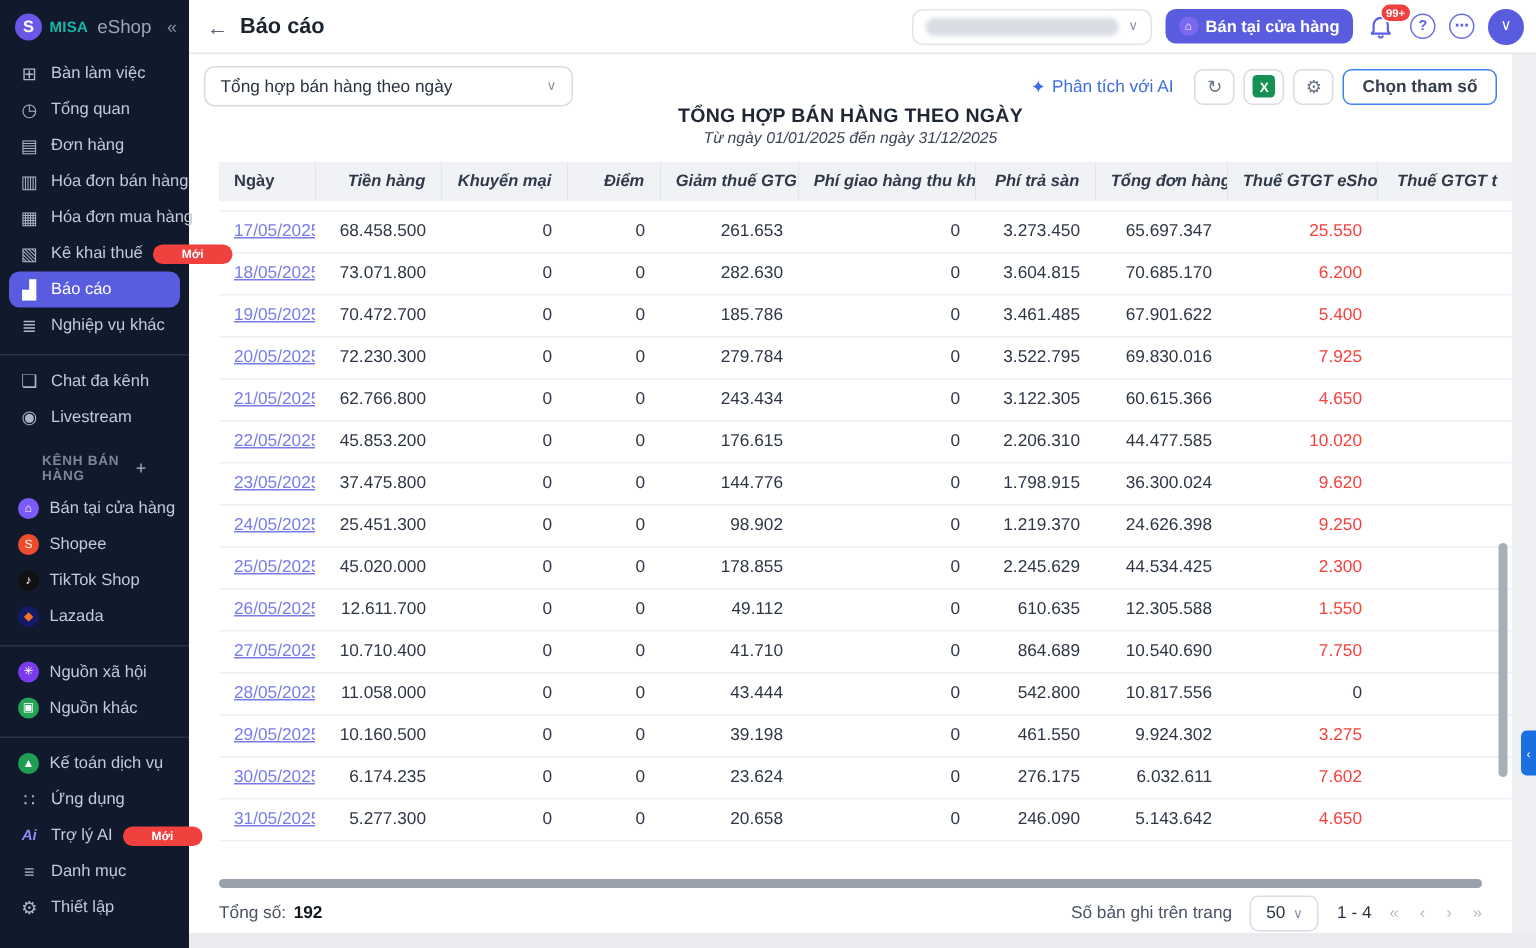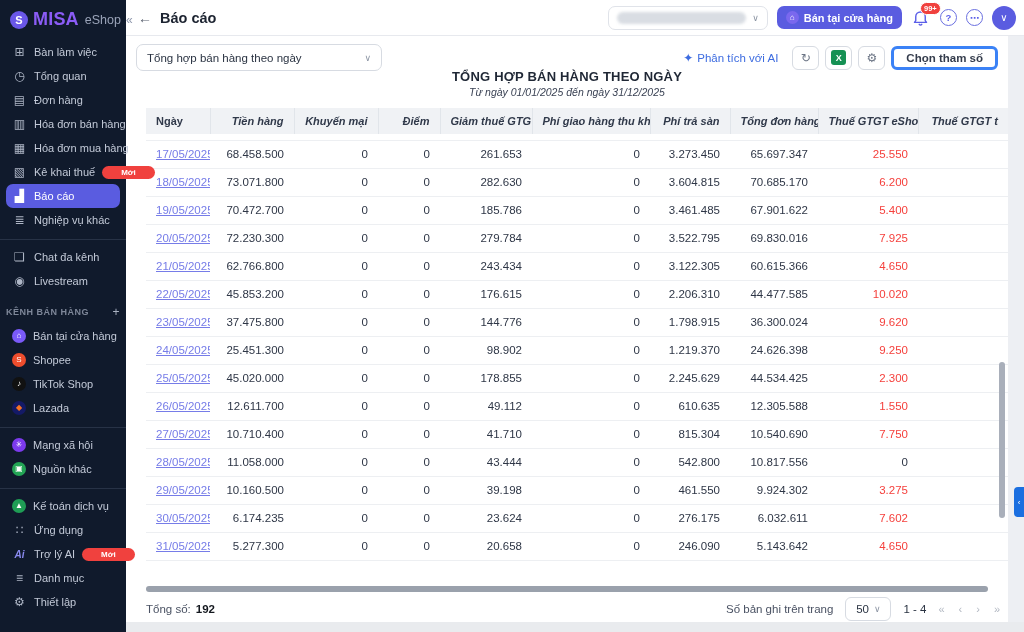--- a/index.html
+++ b/index.html
@@ -3,26 +3,26 @@
 <meta charset="utf-8">
 <style>
   * { margin:0; padding:0; box-sizing:border-box; }
   html,body { width:1024px; height:632px; overflow:hidden; font-family:"Liberation Sans","DejaVu Sans",sans-serif; background:#edeff3; }
   [data-interactable="true"]{ cursor:pointer; }
 
   
   .sidebar{ position:absolute; left:0; top:0; width:126px; height:632px; background:#101a2c; color:#c3cad8; z-index:5; }
   .logo-row{ display:flex; align-items:center; gap:5px; padding:9px 8px 8px 10px; }
   .logo-ic{ width:18px; height:18px; border-radius:50%; background:#6a57e8; color:#fff; font-size:11px; font-weight:bold; display:flex; align-items:center; justify-content:center; flex:none; }
-  .brand-m{ font-size:18px; font-weight:bold; color:#8b5cf6; letter-spacing:.2px; }
+  .brand-m{ font-size:10px; font-weight:bold; color:#14b8a6; letter-spacing:.2px; }
   .brand-e{ font-size:12.5px; color:#9aa3b8; margin-left:1px; }
   .collapse{ margin-left:auto; color:#8d96ab; font-size:12px; }
   .s-sec{ padding:2px 0 3px; }
   .s-sec.divided{ border-top:1px solid #273246; margin-top:4px; padding-top:5px; }
-  .s-sec-head{ display:flex; align-items:center; padding:7px 6px 5px; font-size:9px; font-weight:bold; letter-spacing:.5px; color:#7e8799; }
+  .s-sec-head{ display:flex; align-items:center; padding:7px 28px 5px; font-size:9px; font-weight:bold; letter-spacing:.5px; color:#7e8799; }
   .s-sec-head .plus{ margin-left:auto; font-size:12px; color:#aab2c2; font-weight:normal; }
   .s-item{ display:flex; align-items:center; gap:7px; height:24px; margin:0 6px; padding:0 6px; border-radius:7px; font-size:11px; color:#c3cad8; white-space:nowrap; }
   .s-item.active{ background:#5a5ce0; color:#fff; }
   .s-icon{ width:15px; text-align:center; font-size:12px; color:#aeb6c6; flex:none; }
   .s-item.active .s-icon{ color:#fff; }
   .s-icon.circ{ width:14px; height:14px; border-radius:50%; color:#fff; font-size:8px; line-height:14px; display:inline-block; }
   .s-icon.txt{ font-size:10px; font-weight:bold; font-style:italic; }
   .mbadge{ margin-left:auto; background:#f0413e; color:#fff; font-size:8px; font-weight:bold; padding:2px 19px; border-radius:8px; }
 
   
@@ -46,21 +46,21 @@
   .content{ position:relative; height:596px; background:#edeff3; }
   .card{ position:absolute; left:0; top:0; width:882px; height:586px; background:#fff; }
   .toolbar{ position:absolute; left:10px; right:10px; top:8px; height:27px; display:flex; align-items:center; }
   .rep-select{ width:246px; height:27px; border:1px solid #d7dbe2; border-radius:7px; display:flex; align-items:center; padding:0 10px; font-size:11.5px; color:#2a3342; background:#fff; }
   .rep-select .chev{ margin-left:auto; }
   .tb-right{ margin-left:auto; display:flex; align-items:center; gap:6px; }
   .ai-link{ color:#3d6ce0; font-size:11.5px; display:flex; align-items:center; gap:4px; margin-right:8px; text-decoration:none; }
   .ai-star{ font-size:12px; }
   .icon-btn{ width:27px; height:24px; border:1px solid #d7dbe2; border-radius:6px; background:#fff; display:flex; align-items:center; justify-content:center; font-size:12px; color:#6c7585; font-family:inherit; }
   .xls{ width:15px; height:15px; background:#169154; border-radius:3px; color:#fff; font-size:9px; font-weight:bold; display:flex; align-items:center; justify-content:center; }
-  .params-btn{ height:24px; border:3px solid #3b82f6; border-radius:6px; background:#fff; font-size:11.5px; font-weight:bold; color:#343c4c; padding:0 12px; font-family:inherit; }
+  .params-btn{ height:24px; border:1px solid #3b82f6; border-radius:6px; background:#fff; font-size:11.5px; font-weight:bold; color:#343c4c; padding:0 12px; font-family:inherit; }
 
   .rep-title{ position:absolute; left:20px; width:842px; top:33px; text-align:center; font-size:13px; font-weight:bold; color:#1f2735; letter-spacing:.2px; }
   .rep-sub{ position:absolute; left:20px; width:842px; top:50px; text-align:center; font-size:10.5px; font-style:italic; color:#3a4254; }
 
   
   .tbl-wrap{ position:absolute; left:20px; top:72px; width:862px; overflow:hidden; }
   table{ border-collapse:collapse; table-layout:fixed; width:862px; }
   th{ height:26px; background:#f0f2f5; font-size:11px; font-weight:bold; color:#30394a; padding:0 10px; white-space:nowrap; overflow:hidden; }
   th + th{ border-left:1px solid #e1e5ea;font-style:italic; }
   td{ height:28px; font-size:11.5px; color:#2e3646; padding:0 10px; border-bottom:1px solid #edeff2; white-space:nowrap; overflow:hidden; }
@@ -68,21 +68,21 @@
   .al{ text-align:left; } .ar{ text-align:right; }
   .dlink{ color:#767ce8; text-decoration:underline; }
   td.red{ color:#f5403c; }
   tr.totals td{ background:#e9ebef; font-weight:bold; color:#1f2735; height:20px; border-bottom:none; }
 
   .hscroll{ position:absolute; left:20px; top:550px; width:842px; height:6px; border-radius:3px; background:#9aa1ac; }
   .vscroll{ position:absolute; left:873px; top:326px; width:6px; height:156px; border-radius:3px; background:#a9afba; }
   .side-tab{ position:absolute; right:0; top:451px; width:10px; height:30px; background:#1b6fe0; border-radius:4px 0 0 4px; color:#fff; font-size:8px; display:flex; align-items:center; justify-content:center; }
 
   
-  .card-foot{ position:absolute; left:20px; right:8px; top:560px; height:26px; display:flex; align-items:center; font-size:11.5px; color:#4a5263;gap:35px; }
+  .card-foot{ position:absolute; left:20px; right:20px; top:560px; height:26px; display:flex; align-items:center; font-size:11.5px; color:#4a5263;gap:35px; }
   .foot-total b{ color:#14181f; margin-left:5px; }
   .foot-right{ margin-left:auto; display:flex; align-items:center; gap:12px; }
   .pp-select{ width:46px; height:24px; border:1px solid #d7dbe2; border-radius:6px; display:flex; align-items:center; justify-content:center; gap:5px; font-size:11.5px; color:#2a3342; }
   .range{ color:#2a3342; }
   .pager{ display:flex; align-items:center; gap:14px; color:#b2b8c2; font-size:11px; }
   .bottom-strip{ position:absolute; left:0; top:586px; width:898px; height:10px; background:#e9ebee; }
 </style>
 </head>
 <body>
 
@@ -157,21 +157,21 @@
           <span data-interactable="false">TikTok Shop</span>
         </div>
         <div class="s-item" data-interactable="true">
           <span class="s-icon circ" data-interactable="false" style="background: rgb(20, 26, 102); color: rgb(245, 114, 36);">◆</span>
           <span data-interactable="false">Lazada</span>
         </div>
       </div>
       <div class="s-sec divided" data-interactable="false">
         <div class="s-item" data-interactable="true">
           <span class="s-icon circ" data-interactable="false" style="background: rgb(124, 58, 237);">✳</span>
-          <span data-interactable="false">Mạng xã hội</span>
+          <span data-interactable="false">Nguồn xã hội</span>
         </div>
         <div class="s-item" data-interactable="true">
           <span class="s-icon circ" data-interactable="false" style="background: rgb(35, 164, 85);">▣</span>
           <span data-interactable="false">Nguồn khác</span>
         </div>
       </div>
       <div class="s-sec divided" data-interactable="false">
         <div class="s-item" data-interactable="true">
           <span class="s-icon circ" data-interactable="false" style="background: rgb(31, 157, 85);">▲</span>
           <span data-interactable="false">Kế toán dịch vụ</span>
@@ -393,21 +393,21 @@
                 <td class="ar red" data-interactable="false">1.550</td>
                 <td class="ar" data-interactable="false"></td>
               </tr>
               <tr data-interactable="false">
                 <td class="al" data-interactable="false"><a href="#" class="dlink" data-interactable="true">27/05/2025</a></td>
                 <td class="ar" data-interactable="false">10.710.400</td>
                 <td class="ar" data-interactable="false">0</td>
                 <td class="ar" data-interactable="false">0</td>
                 <td class="ar" data-interactable="false">41.710</td>
                 <td class="ar" data-interactable="false">0</td>
-                <td class="ar" data-interactable="false">815.304</td>
+                <td class="ar" data-interactable="false">864.689</td>
                 <td class="ar" data-interactable="false">10.540.690</td>
                 <td class="ar red" data-interactable="false">7.750</td>
                 <td class="ar" data-interactable="false"></td>
               </tr>
               <tr data-interactable="false">
                 <td class="al" data-interactable="false"><a href="#" class="dlink" data-interactable="true">28/05/2025</a></td>
                 <td class="ar" data-interactable="false">11.058.000</td>
                 <td class="ar" data-interactable="false">0</td>
                 <td class="ar" data-interactable="false">0</td>
                 <td class="ar" data-interactable="false">43.444</td>

